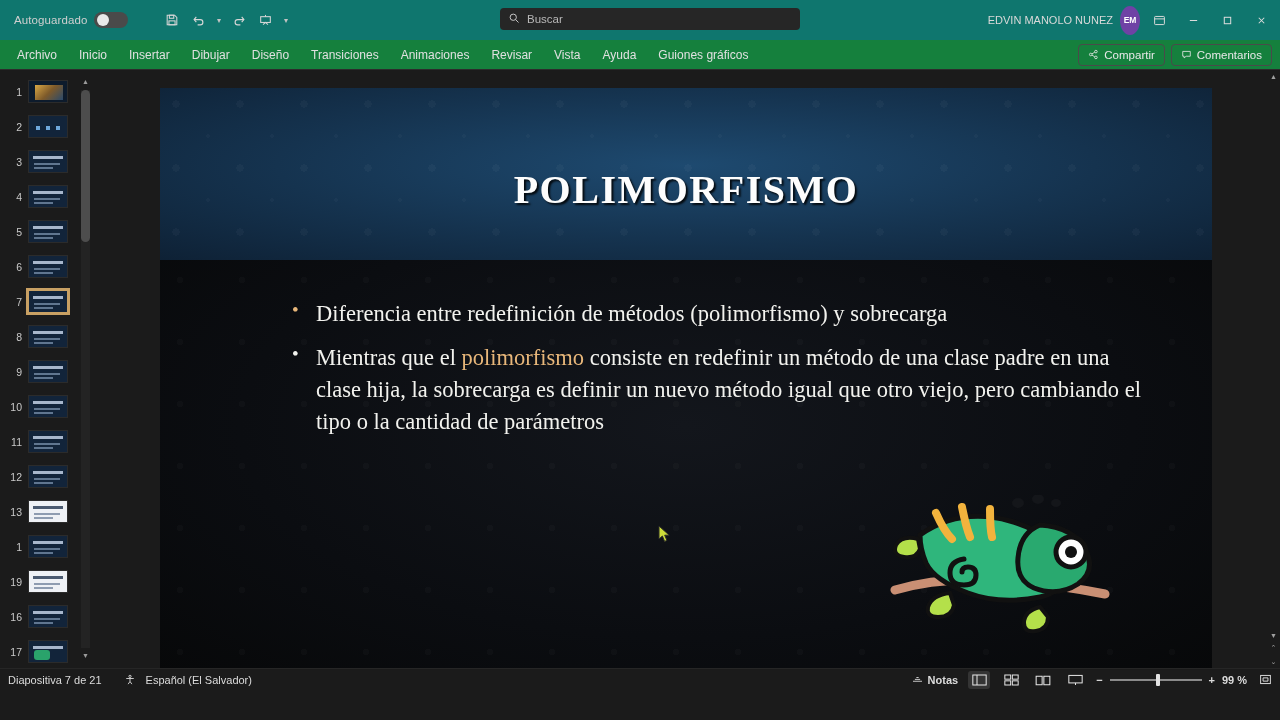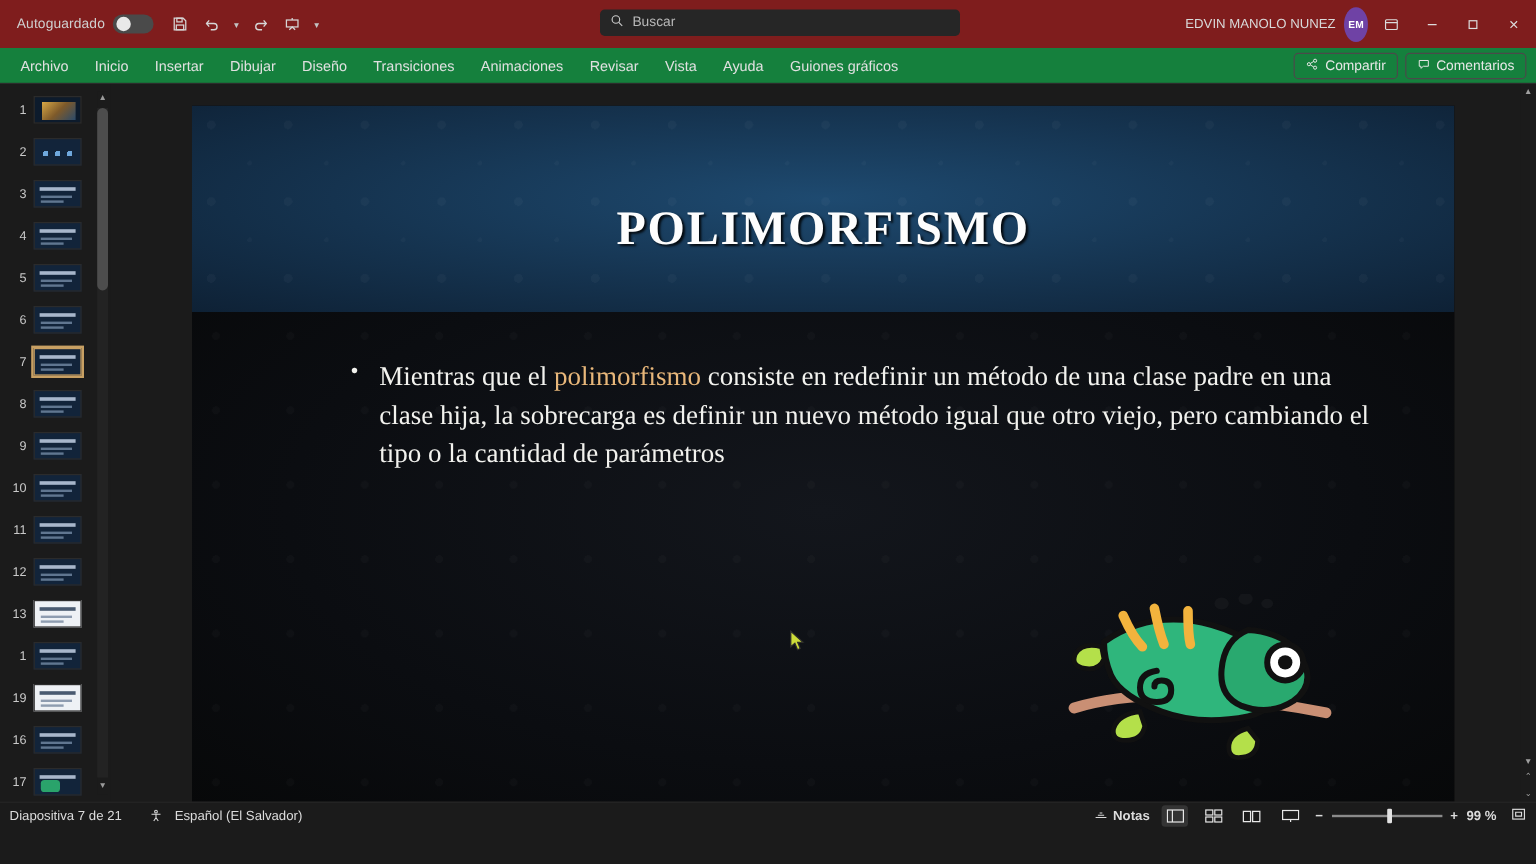--- a/index.html
+++ b/index.html
@@ -13,24 +13,25 @@
     position: relative;
     width: 1280px; height: 720px;
     background: #1b1b1b;
     color: #e6e6e6;
   }
 
   
   .titlebar {
     position: relative;
     height: 40px;
-    background: #7f1d1d;
+    background: #0f766e;
     display: flex;
     align-items: center;
     padding: 0 8px;
+    gap: 22px;
   }
   .autosave-group {
     display: flex; align-items: center; gap: 7px;
     margin-left: 6px;
   }
   .autosave-label {
     font-size: 11.5px; color: #cfcfcf; letter-spacing: .1px;
   }
   .toggle {
     width: 34px; height: 16px; border-radius: 9px;
@@ -566,20 +567,21 @@
     </div>
 
     <div class="stage">
       <div class="slide">
 
         <div class="slide-banner"></div>
         <div class="slide-title">POLIMORFISMO</div>
 
         <div class="slide-body">
           <ul class="bullets">
+            <li class="accent">Diferencia entre redefinición de métodos (polimorfismo) y sobrecarga</li>
             <li><span>Mientras que el </span><span class="hl">polimorfismo</span><span> consiste en redefinir un método de una clase padre en una clase hija, la sobrecarga es definir un nuevo método igual que otro viejo, pero cambiando el tipo o la cantidad de parámetros</span></li>
           </ul>
 
           <svg class="cursor" viewBox="0 0 14 18">
             <path d="M1 1 L1 14 L4.4 11 L6.6 16.4 L8.9 15.4 L6.7 10.2 L11.2 10.2 Z" fill="#cddc39" stroke="#2b2b2b" stroke-width="1"></path>
           </svg>
 
           <svg class="chameleon" viewBox="0 0 260 150">
             <g>
               <ellipse cx="128" cy="8" rx="6" ry="5" fill="#14161a"></ellipse>

